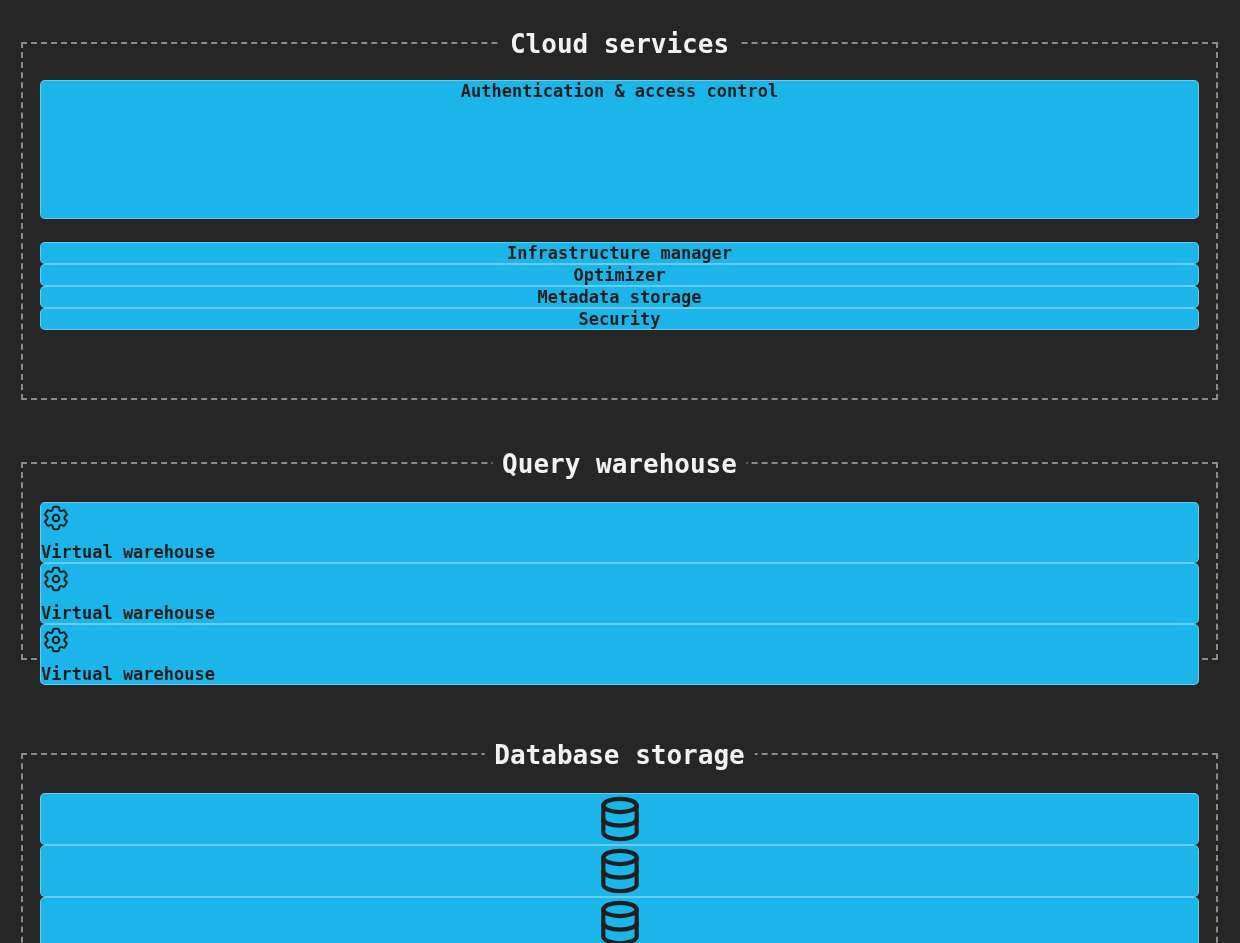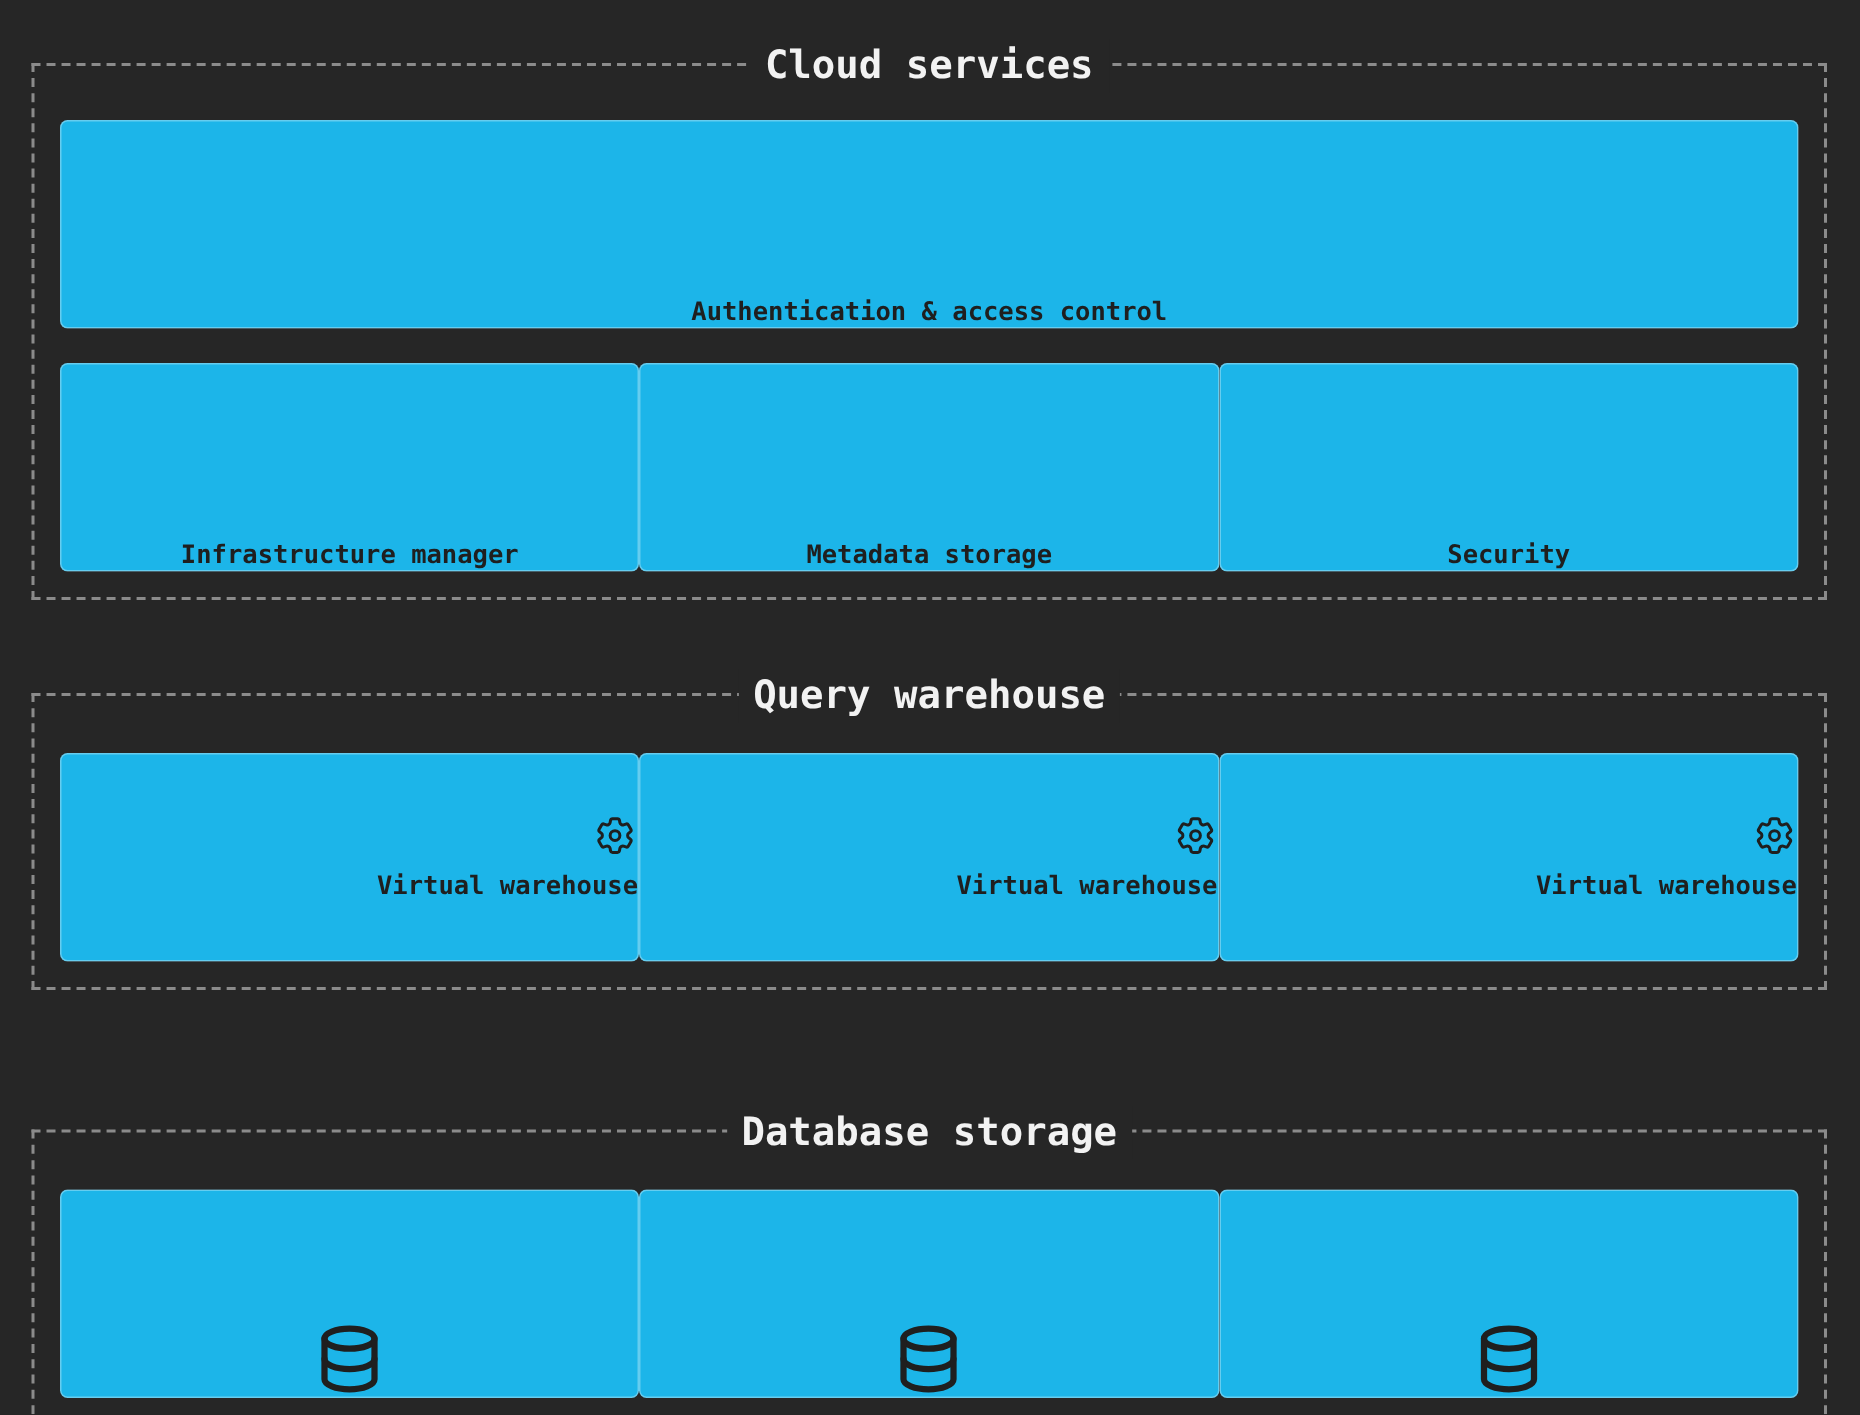--- a/index.html
+++ b/index.html
@@ -27,45 +27,48 @@
     font-size:26px;font-weight:700;line-height:36px;
     white-space:nowrap;
   }
   .box{
     background:var(--box,#1cb5e9);
     border:1px solid rgba(255,255,255,0.32);
     border-radius:5px;
     box-sizing:border-box;
     color:var(--boxtext,#1f1f1f);
     font-size:17px;font-weight:600;
-    display:flex;align-items:flex-end;justify-content:center;
+    display:flex;align-items:flex-start;justify-content:center;
     height:139px;
   }
   .box-wide{margin-bottom:23px;}
-  .row{display:flex;}
+  .row{display:flex;flex-direction:column;}
   .row .box{flex:1;}
   .box-stacked{flex-direction:column;gap:9px;}
   .icon{display:flex;align-items:center;justify-content:center;color:var(--boxtext,#1f1f1f);}
   .label{white-space:nowrap;}
 </style>
 </head>
 <body>
 
 <div class="canvas">
 
   <section class="group group-cloud">
     <div class="group-title">Cloud services</div>
 
     <div class="box box-wide">
       <span class="label">Authentication &amp; access control</span>
     </div>
 
     <div class="row">
       <div class="box">
         <span class="label">Infrastructure manager</span>
+      </div>
+      <div class="box">
+        <span class="label">Optimizer</span>
       </div>
       <div class="box">
         <span class="label">Metadata storage</span>
       </div>
       <div class="box">
         <span class="label">Security</span>
       </div>
     </div>
   </section>
 

